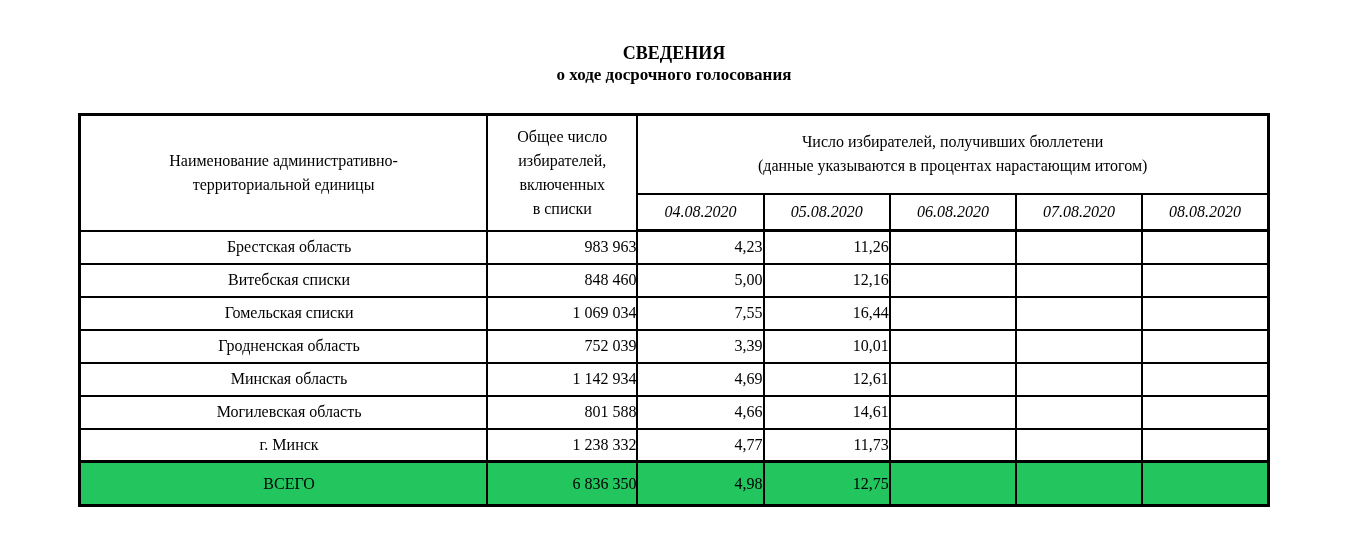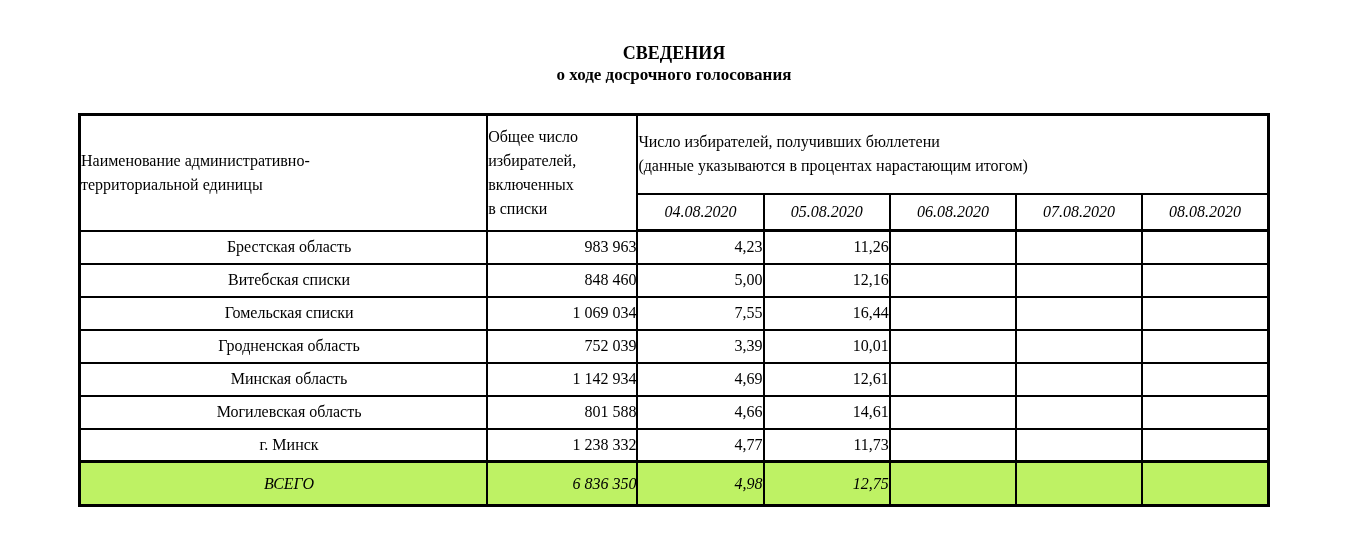--- a/index.html
+++ b/index.html
@@ -55,21 +55,21 @@
     font-weight: normal;
   }
   col.c-name  { width: 407px; }
   col.c-total { width: 150px; }
   col.c-date  { width: 126px; }
 
   thead tr.group-row { height: 79px; }
   thead tr.dates-row { height: 37px; font-style: italic; }
 
   th.h-name, th.h-total, th.h-group {
-    text-align: left;
+    text-align: center;
     white-space: pre-line;
     line-height: 1.5;
     border-bottom-width: 3px;
     margin-left: 12px;
   }
   th.h-group { border-bottom-width: 2px; }
   tr.dates-row th {
     text-align: center;
     border-bottom-width: 3px;
   }
@@ -78,22 +78,21 @@
   tbody td.name-cell {
     text-align: center;
     padding-left: 11px;
   }
   tbody td.num-cell {
     text-align: right;
   }
   tbody tr.total-row {
     height: 44px;
     font-weight: bold;
-    background: #bef264;
-    font-style: italic;
+    background: #22c55e;
   }
   tbody tr.total-row td {
     border-top-width: 3px;
   }
 </style>
 </head>
 <body>
 
 <div class="page">
   <div class="doc">

